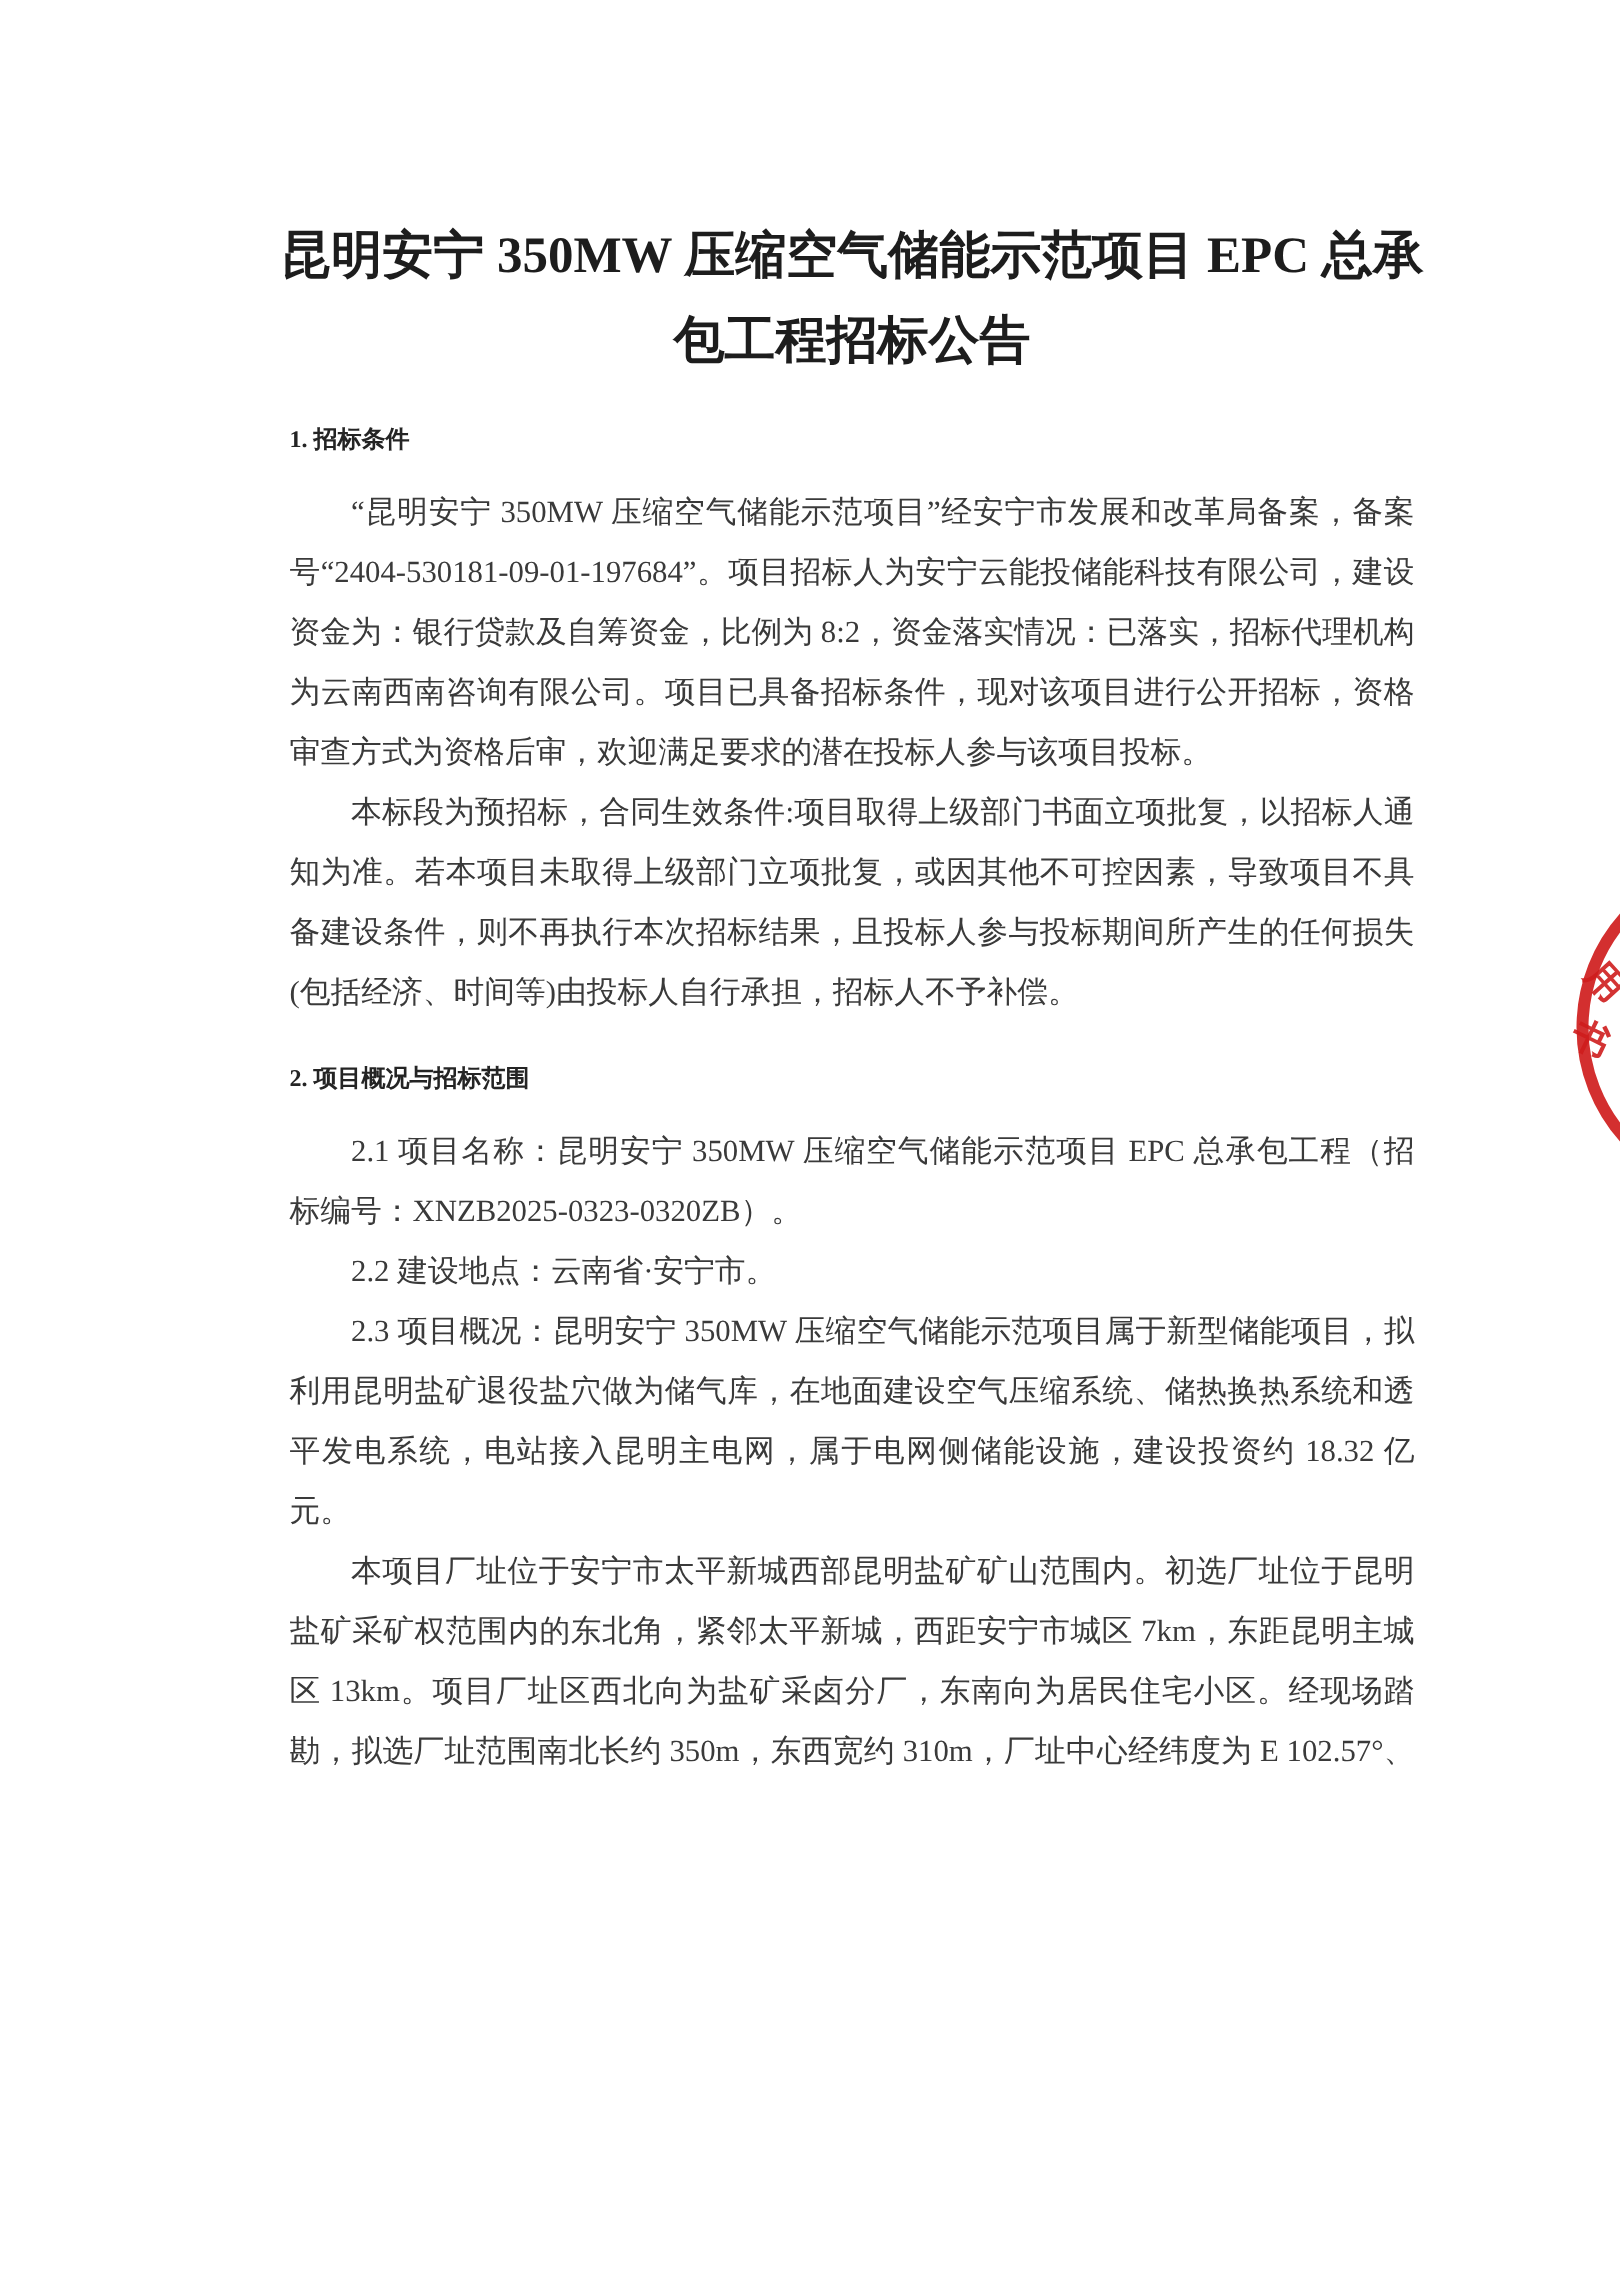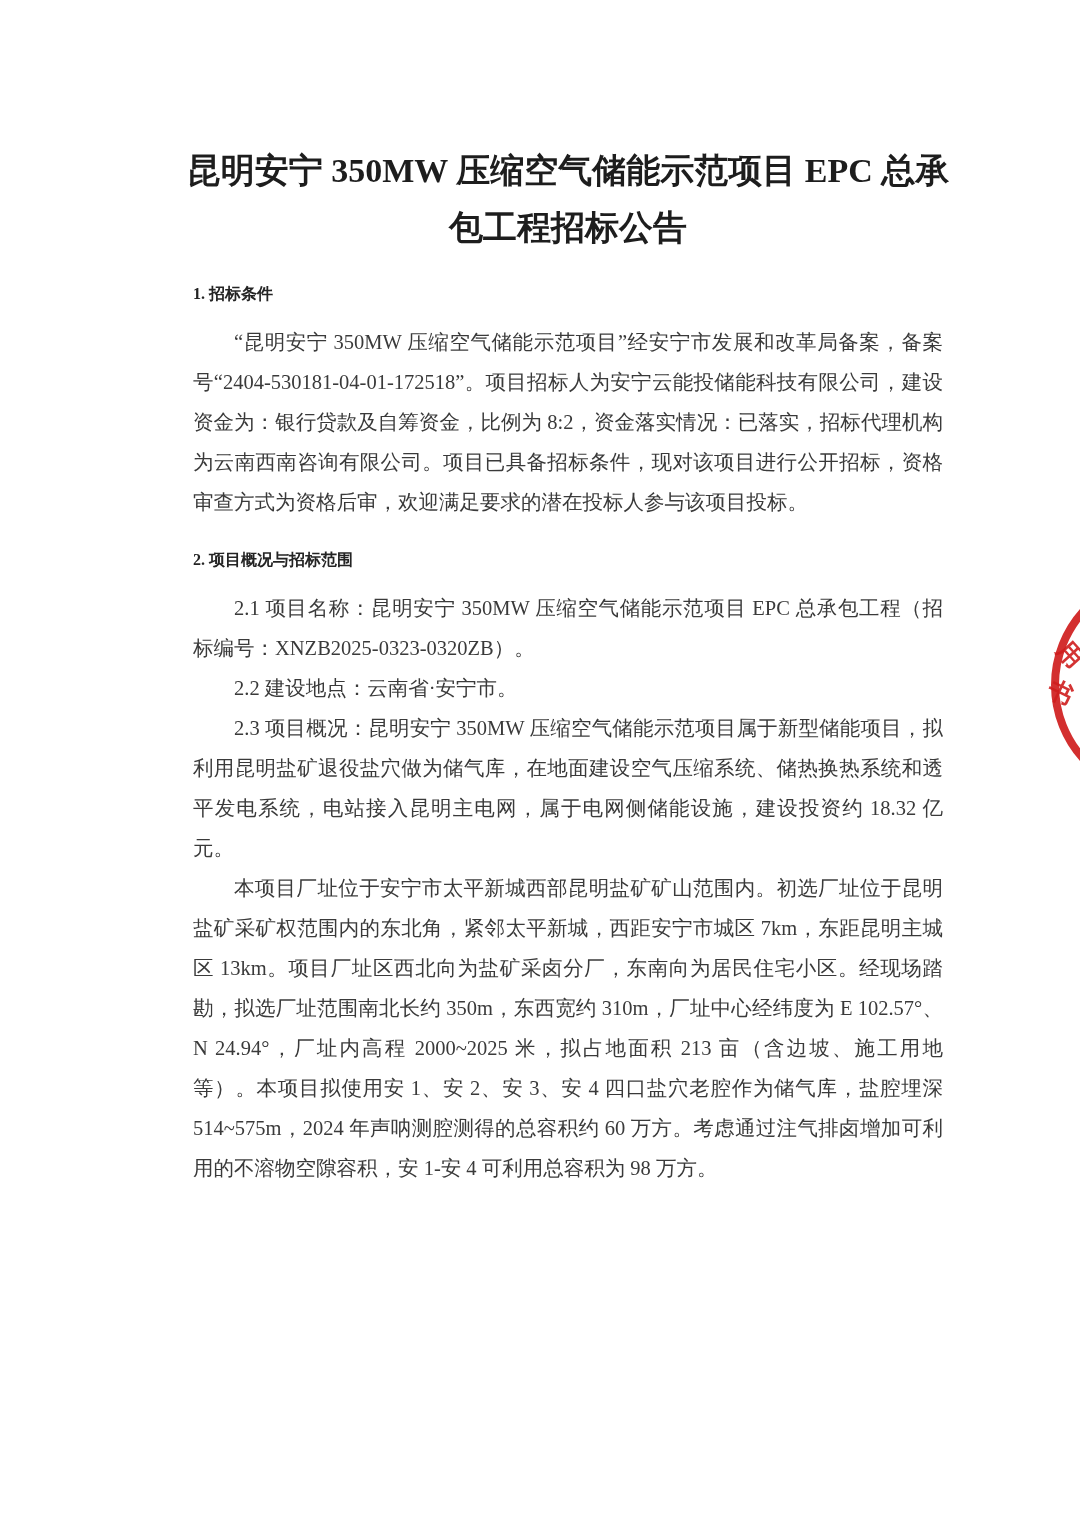--- a/index.html
+++ b/index.html
@@ -76,21 +76,22 @@
 
 <div class="page">
 
   <div class="doc-title">
     <div>昆明安宁 350MW 压缩空气储能示范项目 EPC 总承</div>
     <div>包工程招标公告</div>
   </div>
 
   <div class="doc-body">
     <h2 class="sec-heading">1. 招标条件</h2>
-    <p class="para">“昆明安宁 350MW 压缩空气储能示范项目”经安宁市发展和改革局备案，备案号“2404-530181-04-01-172518”。项目招标人为安宁云能投储能科技有限公司，建设资金为：银行贷款及自筹资金，比例为 8:2，资金落实情况：已落实，招标代理机构为云南西南咨询有限公司。项目已具备招标条件，现对该项目进行公开招标，资格审查方式为资格后审，欢迎满足要求的潜在投标人参与该项目投标。</p>
+    <p class="para">“昆明安宁 350MW 压缩空气储能示范项目”经安宁市发展和改革局备案，备案号“2404-530181-09-01-197684”。项目招标人为安宁云能投储能科技有限公司，建设资金为：银行贷款及自筹资金，比例为 8:2，资金落实情况：已落实，招标代理机构为云南西南咨询有限公司。项目已具备招标条件，现对该项目进行公开招标，资格审查方式为资格后审，欢迎满足要求的潜在投标人参与该项目投标。</p>
+    <p class="para">本标段为预招标，合同生效条件:项目取得上级部门书面立项批复，以招标人通知为准。若本项目未取得上级部门立项批复，或因其他不可控因素，导致项目不具备建设条件，则不再执行本次招标结果，且投标人参与投标期间所产生的任何损失(包括经济、时间等)由投标人自行承担，招标人不予补偿。</p>
 
     <h2 class="sec-heading">2. 项目概况与招标范围</h2>
     <p class="para">2.1 项目名称：昆明安宁 350MW 压缩空气储能示范项目 EPC 总承包工程（招标编号：XNZB2025-0323-0320ZB）。</p>
     <p class="para">2.2 建设地点：云南省·安宁市。</p>
     <p class="para">2.3 项目概况：昆明安宁 350MW 压缩空气储能示范项目属于新型储能项目，拟利用昆明盐矿退役盐穴做为储气库，在地面建设空气压缩系统、储热换热系统和透平发电系统，电站接入昆明主电网，属于电网侧储能设施，建设投资约 18.32 亿元。</p>
     <p class="para">本项目厂址位于安宁市太平新城西部昆明盐矿矿山范围内。初选厂址位于昆明盐矿采矿权范围内的东北角，紧邻太平新城，西距安宁市城区 7km，东距昆明主城区 13km。项目厂址区西北向为盐矿采卤分厂，东南向为居民住宅小区。经现场踏勘，拟选厂址范围南北长约 350m，东西宽约 310m，厂址中心经纬度为 E 102.57°、N 24.94°，厂址内高程 2000~2025 米，拟占地面积 213 亩（含边坡、施工用地等）。本项目拟使用安 1、安 2、安 3、安 4 四口盐穴老腔作为储气库，盐腔埋深 514~575m，2024 年声呐测腔测得的总容积约 60 万方。考虑通过注气排卤增加可利用的不溶物空隙容积，安 1-安 4 可利用总容积为 98 万方。</p>
   </div>
 
   <div class="stamp">
     <div class="stamp-circle"></div>

